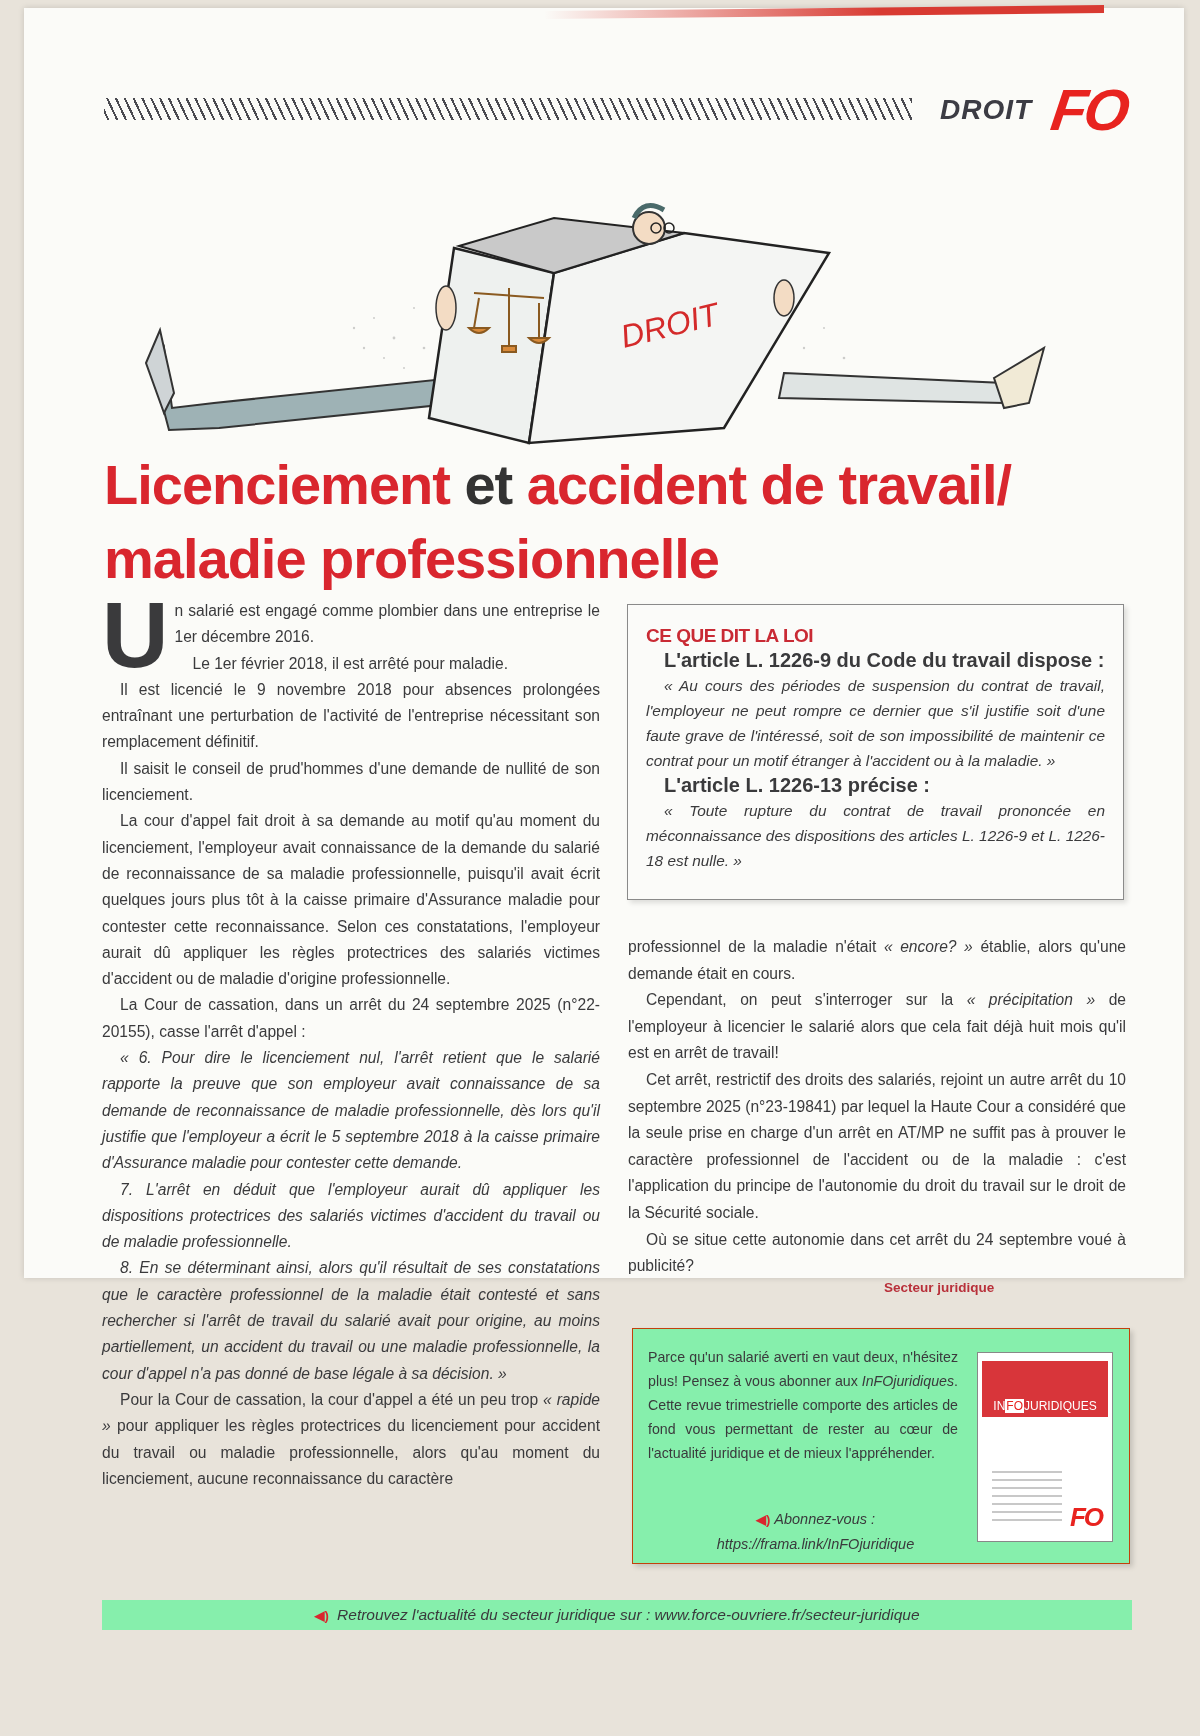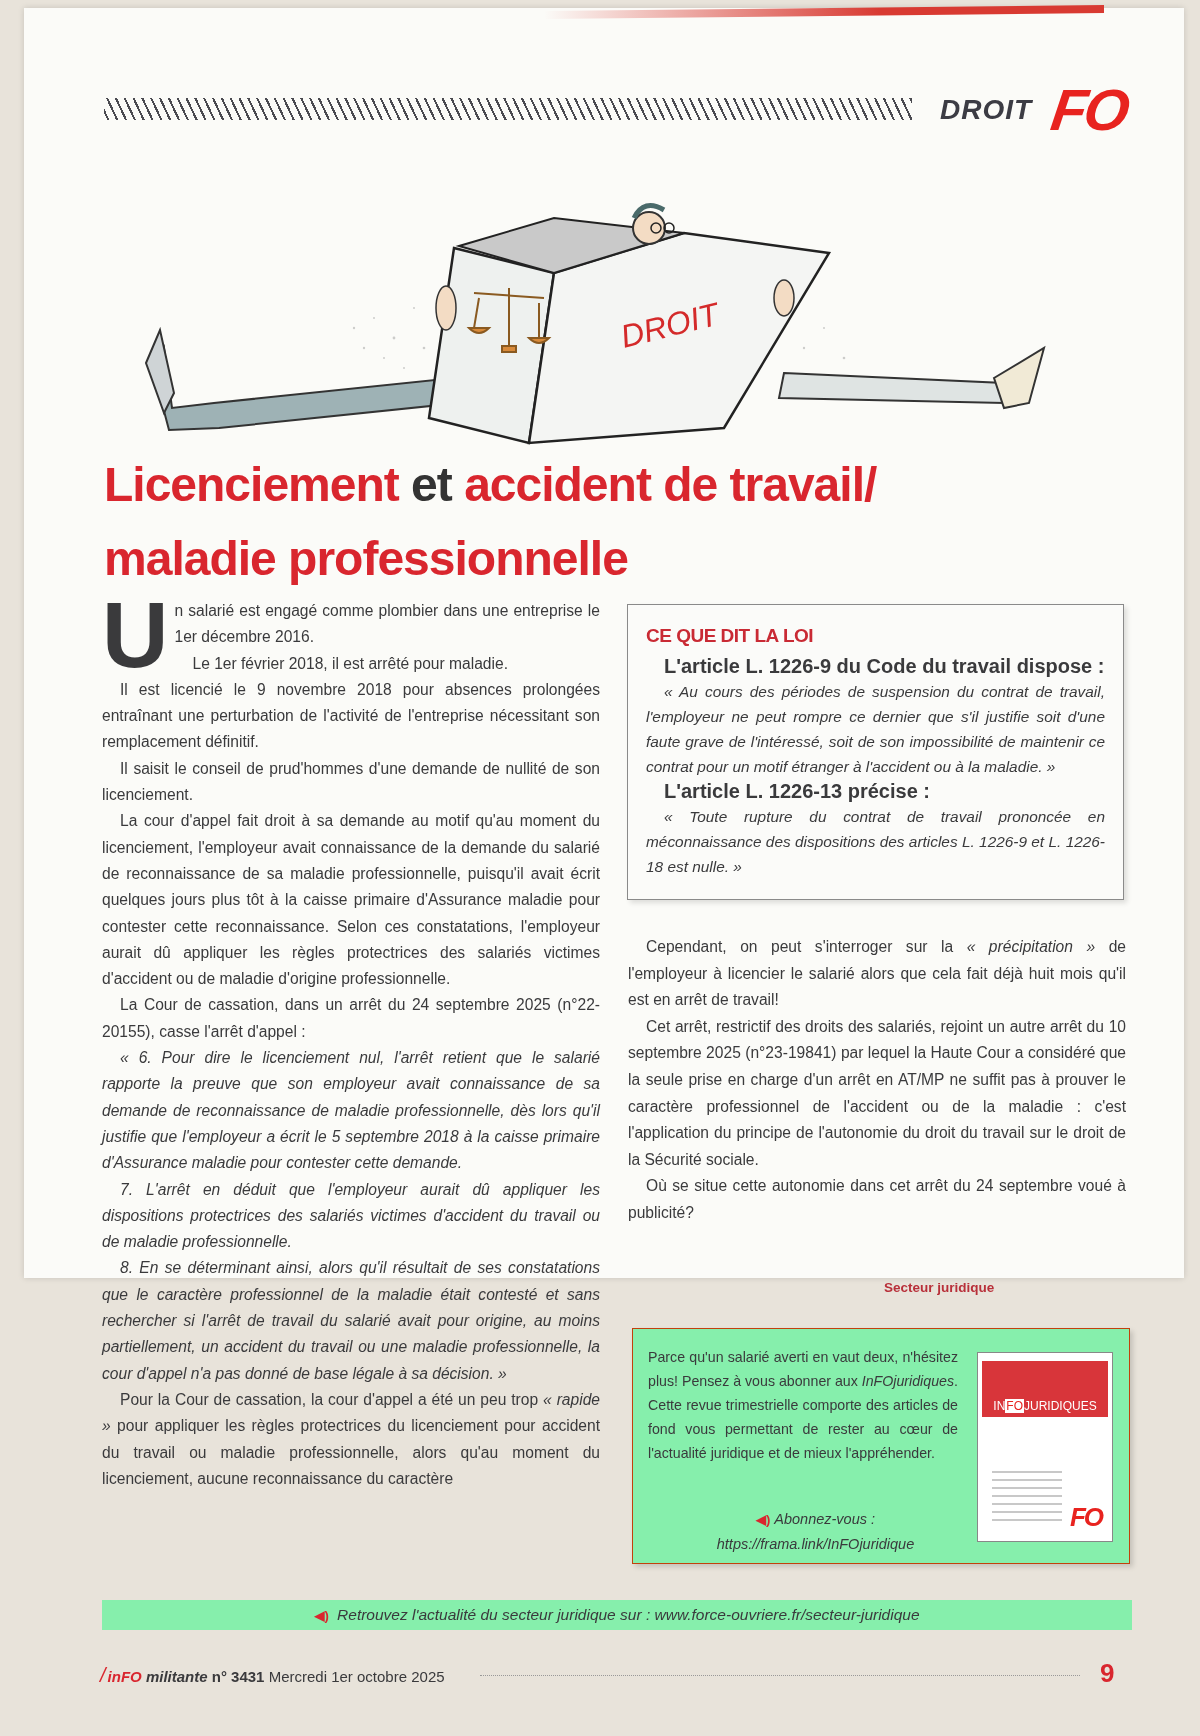--- a/index.html
+++ b/index.html
@@ -39,21 +39,21 @@
     font-family: "Liberation Sans", sans-serif; font-weight: 900; font-style: italic;
     font-size: 58px; color: #e8231f; letter-spacing: -3px;
     transform: skewX(-8deg);
   }
   
   .illus { position: absolute; left: 100px; top: 190px; width: 1000px; height: 250px; }
   
   .title {
     position: absolute; left: 80px; top: 440px; width: 1040px;
     font-family: "Liberation Sans", sans-serif; font-weight: 700;
-    font-size: 48px; line-height: 74px; letter-spacing: -1px;
+    font-size: 56px; line-height: 74px; letter-spacing: -1px;
     color: #d9262e;
   }
   .title .dark { color: #333; }
   
   .col-left {
     position: absolute; left: 78px; top: 590px; width: 498px;
     font-size: 15.6px; line-height: 26.3px; color: #3a3a3c; text-align: justify;
   }
   .col-left p, .col-right p { text-indent: 18px; }
   .col-left p.noindent, .col-right p.noindent { text-indent: 0; }
@@ -64,21 +64,20 @@
   .it { font-style: italic; }
   .law-box {
     position: absolute; left: 603px; top: 596px; width: 497px; height: 296px;
     border: 1px solid #8a8a8a; background: #fbfbf9;
     box-shadow: 3px 3px 5px rgba(0,0,0,0.12);
     padding: 18px 18px 0 18px;
     font-size: 15.4px; line-height: 25px; color: #3a3a3c;
   }
   .law-title {
     font-weight: 700; font-size: 19px; color: #c92a34; letter-spacing: -0.5px;
-    margin-bottom: 6px;
   }
   .law-box .art { font-weight: 700; padding-left: 18px; font-size: 20px; }
   .law-box .quote { font-style: italic; text-indent: 18px; text-align: justify; }
   .col-right {
     position: absolute; left: 604px; top: 926px; width: 498px;
     font-size: 15.6px; line-height: 26.6px; color: #3a3a3c; text-align: justify;
   }
   .sign {
     position: absolute; left: 860px; top: 1272px; width: 244px; 
     font-weight: 700; font-size: 13.5px; color: #b8303a;
@@ -216,20 +215,21 @@
 
   <div class="law-box">
     <div class="law-title">CE QUE DIT LA LOI</div>
     <div class="art">L'article L. 1226-9 du Code du travail dispose :</div>
     <div class="quote">« Au cours des périodes de suspension du contrat de travail, l'employeur ne peut rompre ce dernier que s'il justifie soit d'une faute grave de l'intéressé, soit de son impossibilité de maintenir ce contrat pour un motif étranger à l'accident ou à la maladie. »</div>
     <div class="art">L'article L. 1226-13 précise :</div>
     <div class="quote">« Toute rupture du contrat de travail prononcée en méconnaissance des dispositions des articles L. 1226-9 et L. 1226-18 est nulle. »</div>
   </div>
 
   <div class="col-right">
+    <p class="noindent"><span>professionnel de la maladie n'était </span><span class="it">« encore? »</span><span> établie, alors qu'une demande était en cours.</span></p>
     <p><span>Cependant, on peut s'interroger sur la </span><span class="it">« précipitation »</span><span> de l'employeur à licencier le salarié alors que cela fait déjà huit mois qu'il est en arrêt de travail!</span></p>
     <p>Cet arrêt, restrictif des droits des salariés, rejoint un autre arrêt du 10 septembre 2025 (n°23-19841) par lequel la Haute Cour a considéré que la seule prise en charge d'un arrêt en AT/MP ne suffit pas à prouver le caractère professionnel de l'accident ou de la maladie : c'est l'application du principe de l'autonomie du droit du travail sur le droit de la Sécurité sociale.</p>
     <p>Où se situe cette autonomie dans cet arrêt du 24 septembre voué à publicité?</p>
   </div>
 
   <div class="sign">Secteur juridique</div>
 
   <div class="promo">
     <div class="promo-text"><span>Parce qu'un salarié averti en vaut deux, n'hésitez plus! Pensez à vous abonner aux </span><span class="it">InFOjuridiques</span><span>. Cette revue trimestrielle comporte des articles de fond vous permettant de rester au cœur de l'actualité juridique et de mieux l'appréhender.</span></div>
     <div class="promo-cta">
@@ -250,23 +250,13 @@
       </div>
       <div class="mag-logo">FO</div>
     </div>
   </div>
 
   <div class="banner">
     <span class="megaphone">◀)</span>
     <span>Retrouvez l'actualité du secteur juridique sur : www.force-ouvriere.fr/secteur-juridique</span>
   </div>
 
-  <div class="footer">
-    <div class="footer-left">
-      <span class="slash">/</span><span class="brand">inFO</span>
-      <span class="mil">militante</span>
-      <b>n° 3431</b>
-      <span>Mercredi 1er octobre 2025</span>
-    </div>
-    <div class="footer-line"></div>
-    <div class="pagenum">9</div>
-  </div>
 </div>
 
 </body></html>

